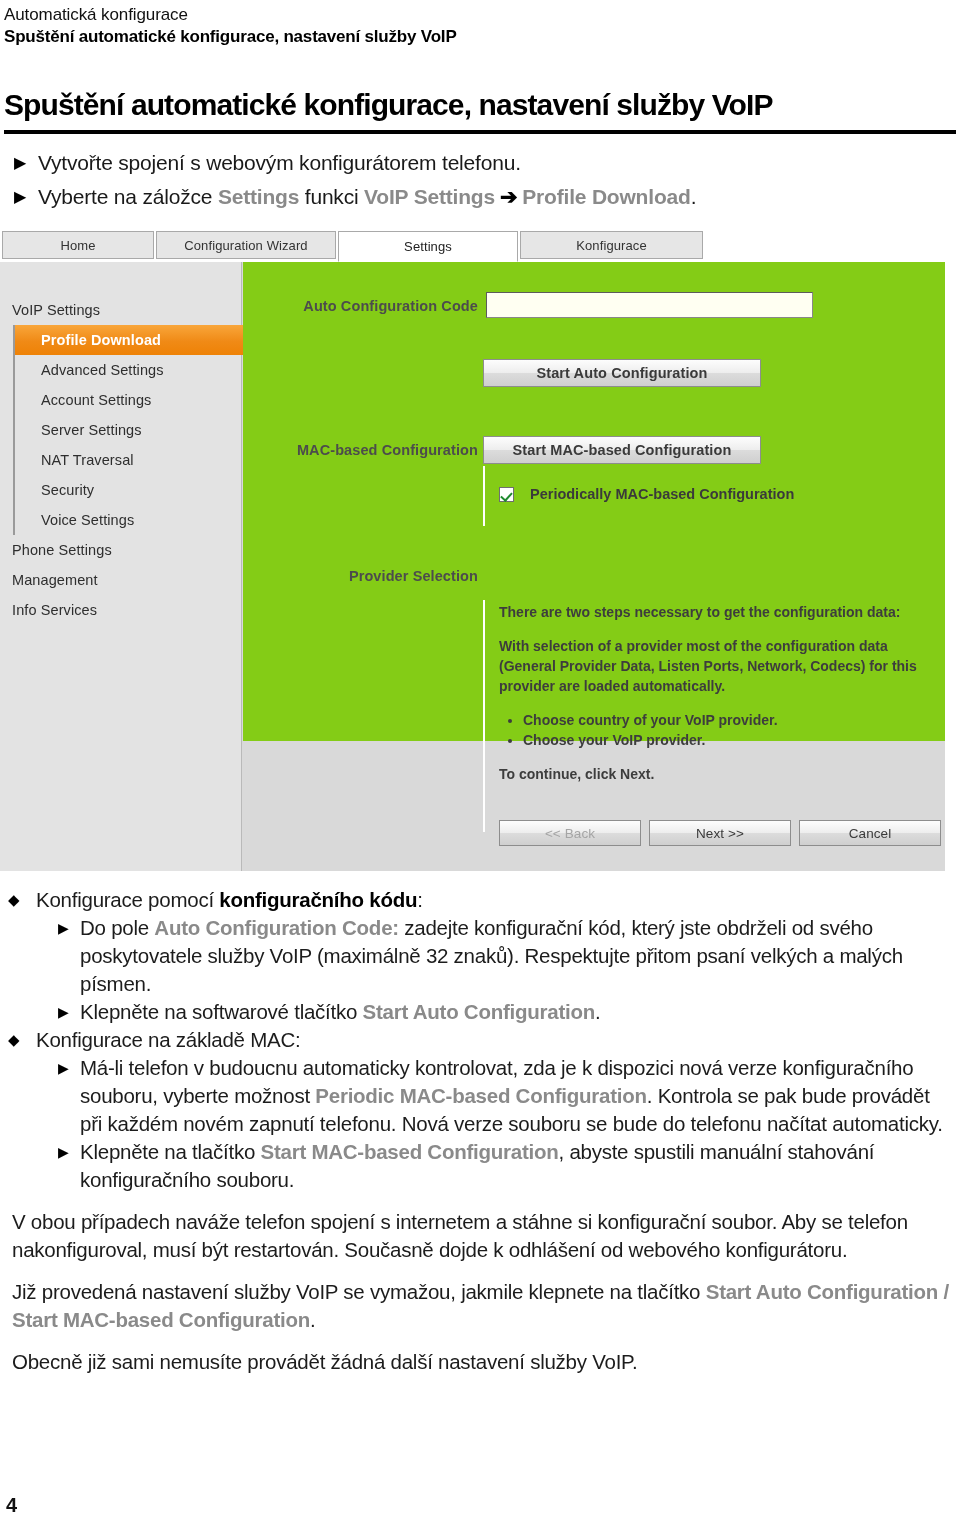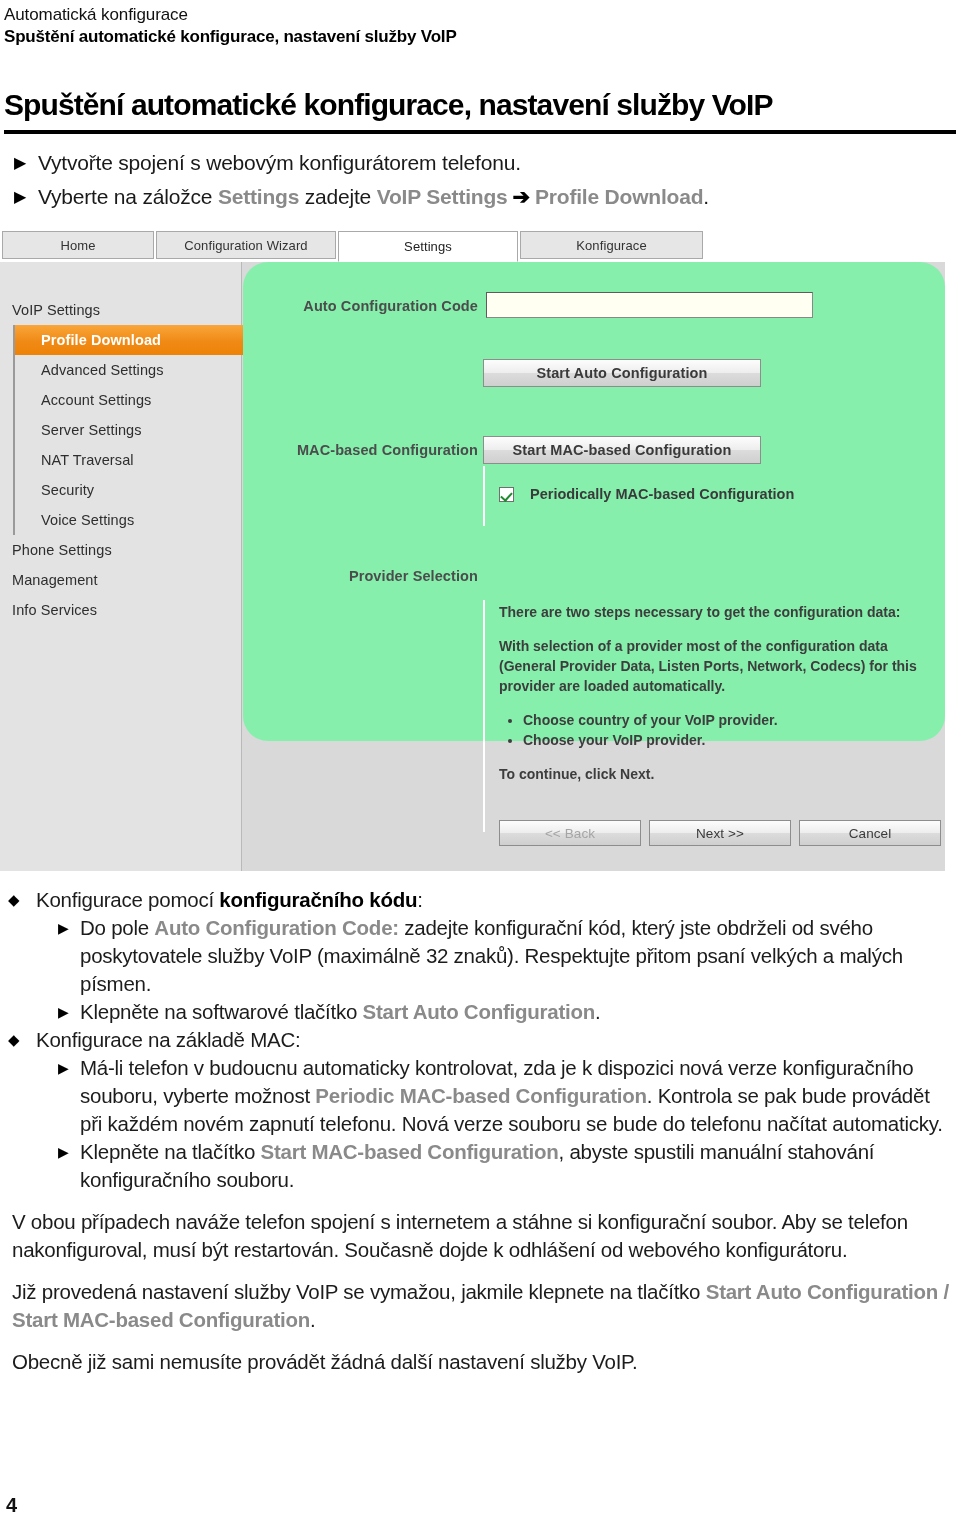--- a/index.html
+++ b/index.html
@@ -157,22 +157,21 @@
     background: #e3e3e3;
     border-right: 1px solid #b9b9b9;
     box-sizing: border-box;
   }
   .shot-right {
     position: absolute;
     left: 243px;
     top: 0;
     width: 702px;
     height: 479px;
-    background: #86efac;
-    border-radius: 25px;
+    background: #84cc16;
   }
 
   .navlist {
     position: absolute;
     left: 0;
     top: 33px;
     width: 242px;
   }
   .nav-item {
     height: 30px;
@@ -343,21 +342,21 @@
 <div class="intro">
   <div class="step">
     <span class="tri">▶</span>
     <span>Vytvořte spojení s webovým konfigurátorem telefonu.</span>
   </div>
   <div class="step">
     <span class="tri">▶</span>
     <span>
       <span>Vyberte na záložce</span>
       <span class="ui-term">Settings</span>
-      <span>zadejte</span>
+      <span>funkci</span>
       <span class="ui-term">VoIP Settings</span><span class="arrow-inline">➔</span><span class="ui-term">Profile Download</span><span>.</span>
     </span>
   </div>
 </div>
 
 <div class="shot">
 
   <div class="shot-tabs">
     <div class="shot-tabs-underlay"></div>
     <div class="tab" style="left:2px; width:152px;">Home</div>

